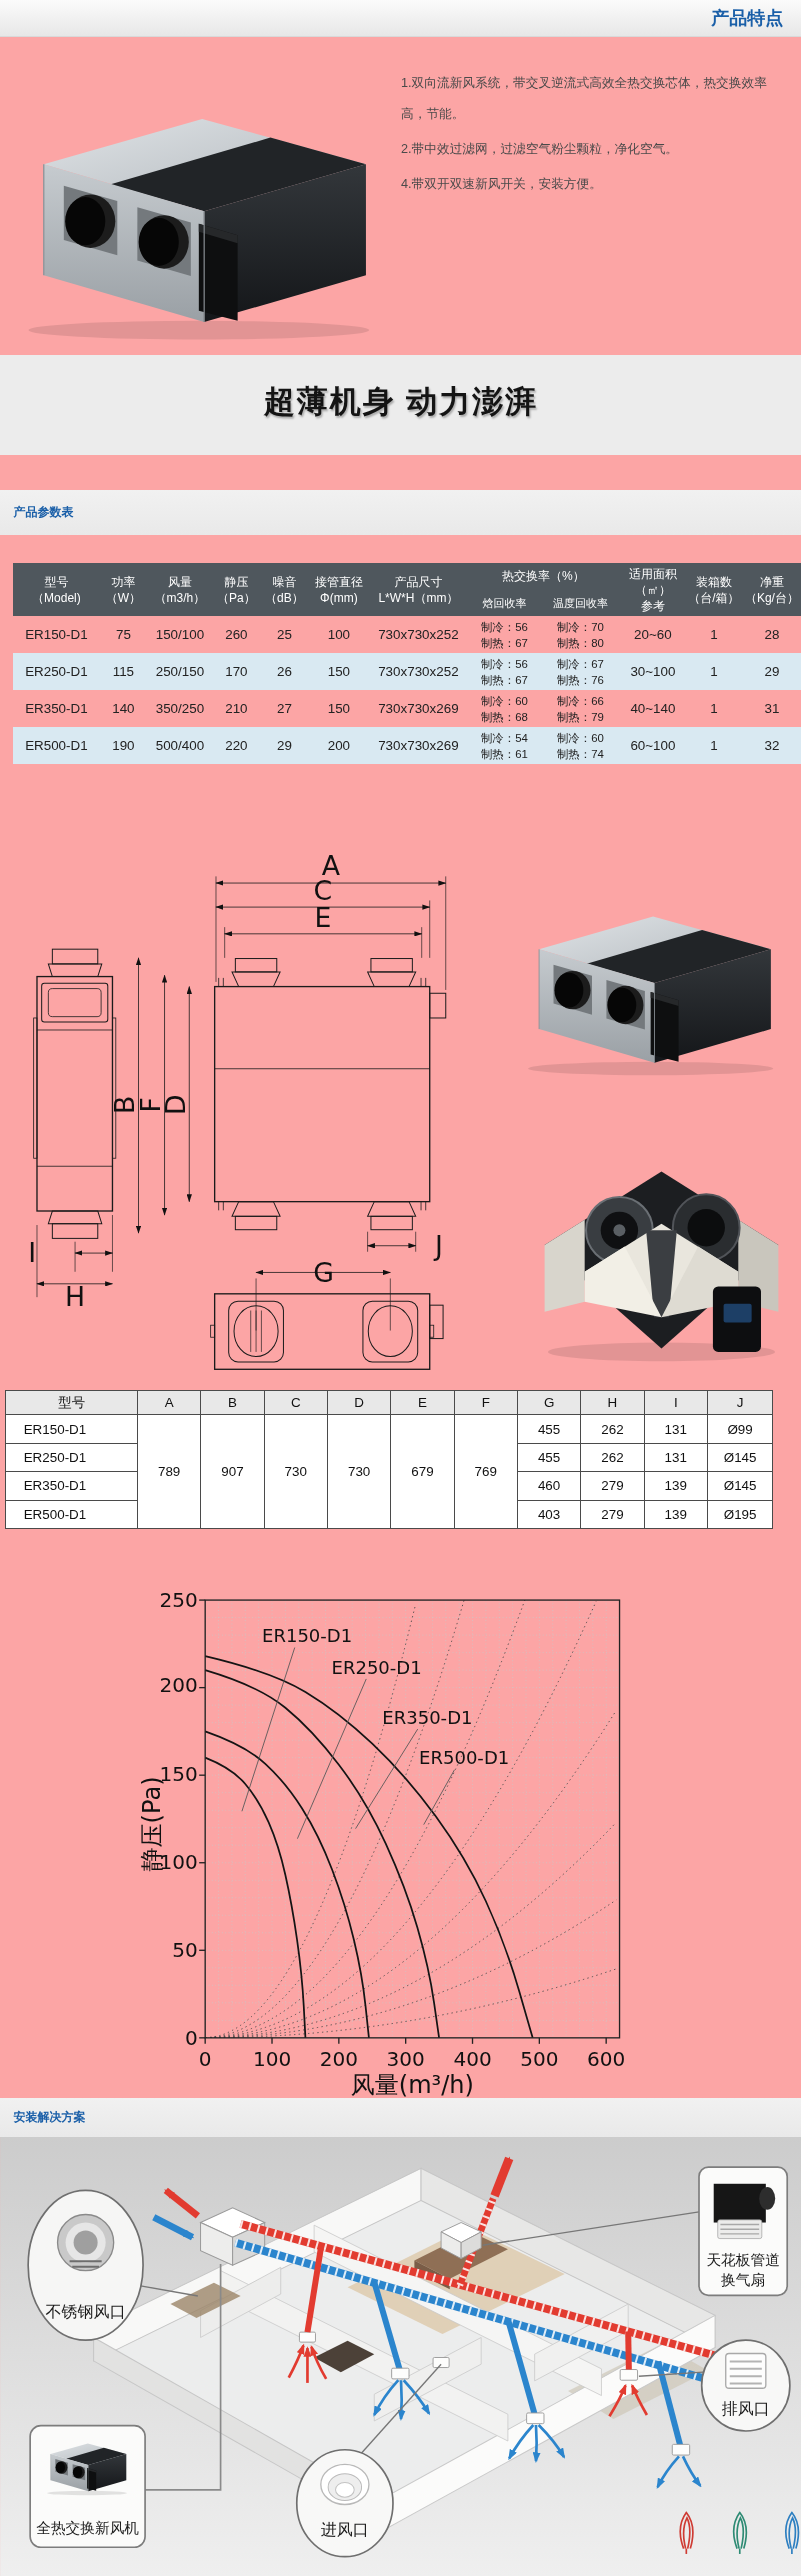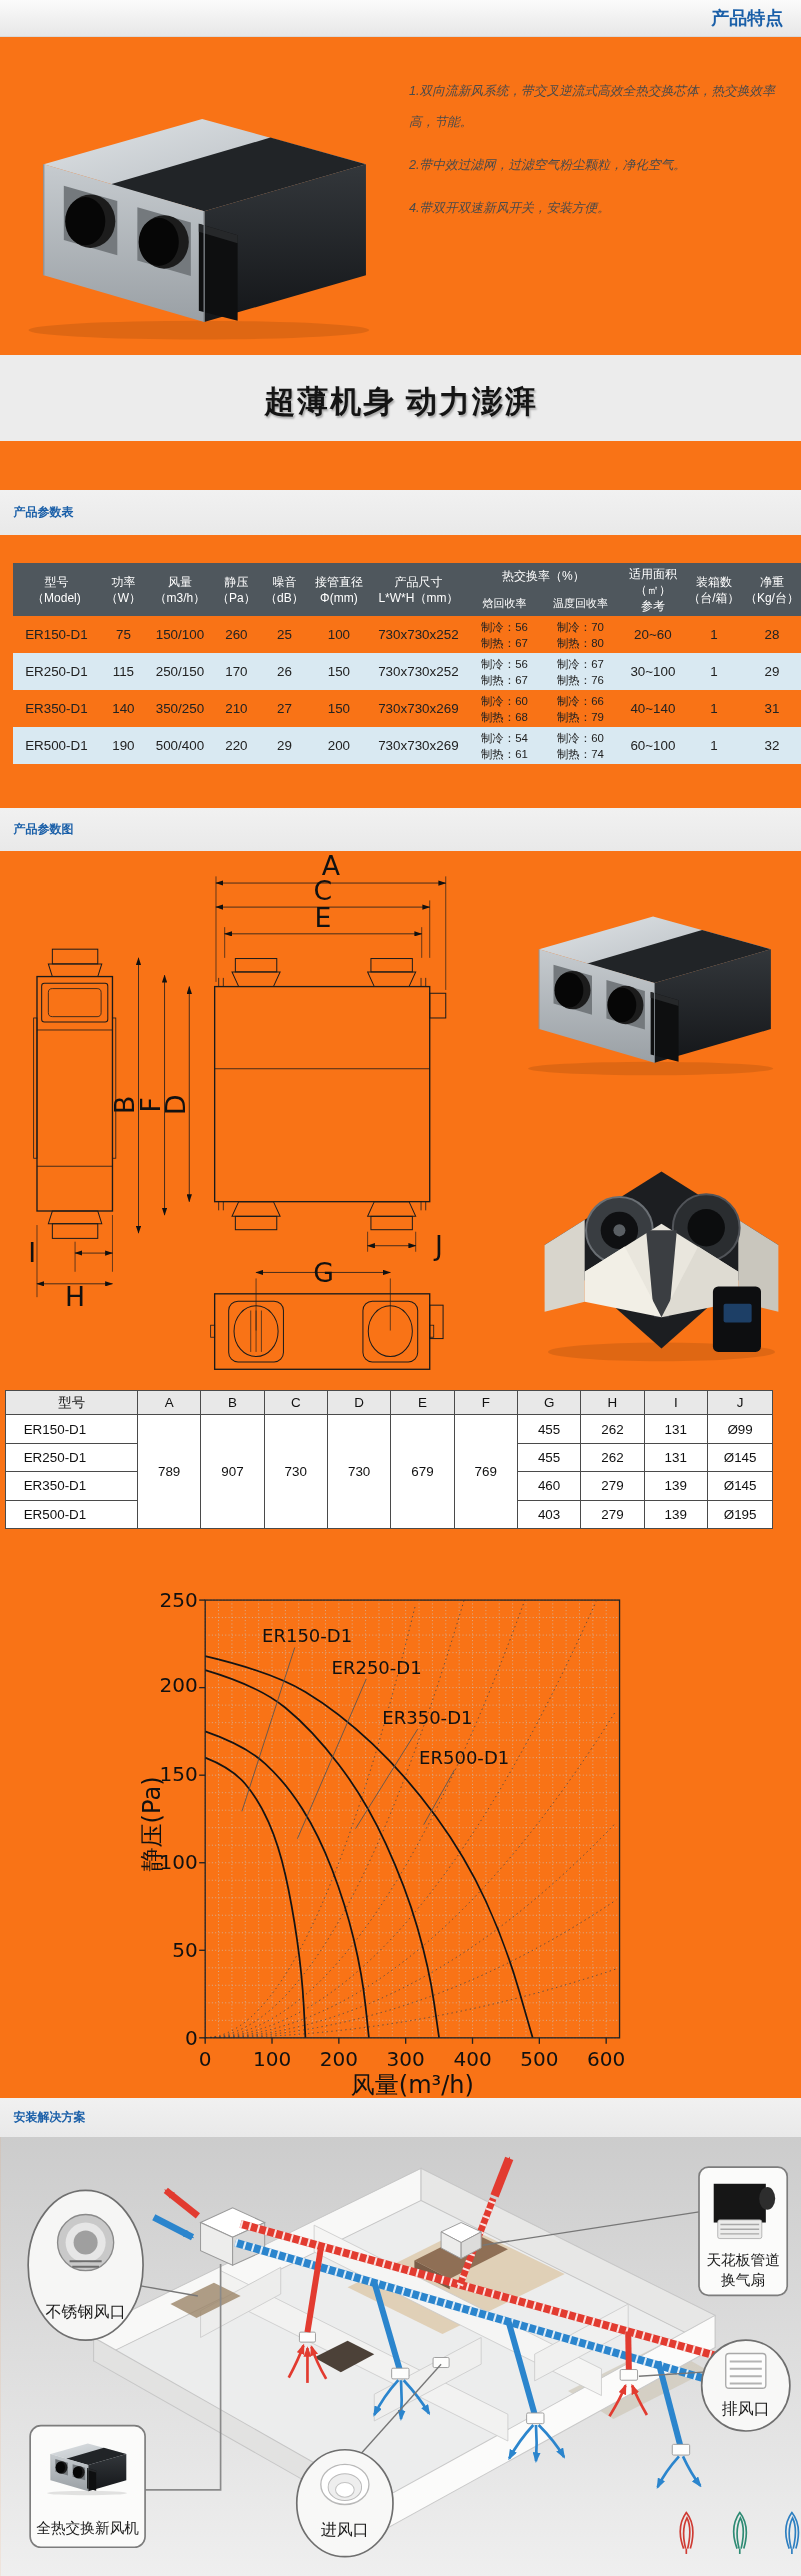--- a/index.html
+++ b/index.html
@@ -1,27 +1,27 @@
 <!DOCTYPE html>
 <html style="font-size:10.7px"><head>
 <meta charset="utf-8">
 <style>
   html,body{margin:0;padding:0;background:#fff;}
-  #page{position:relative;width:802px;height:2576px;background:#f97316;overflow:hidden;
+  #page{position:relative;width:802px;height:2576px;background:#fca5a5;overflow:hidden;
         font-family:"Liberation Sans",sans-serif;}
   
   .topbar{position:absolute;left:0;top:0;width:802px;height:37px;
           background:linear-gradient(#fbfbfb,#e7e7e7);border-bottom:0.7px solid #d9d9d9;
           box-sizing:border-box;}
   .topbar .t{position:absolute;right:18.7px;top:0;line-height:36px;font-size:18px;font-weight:bold;color:#1a5fa8;}
   
   .features{position:absolute;left:397px;top:64px;width:396px;font-size:12.7px;color:#4a4a4a;}
-  .features p{margin:12px;line-height:31px;font-style:italic;}
+  .features p{margin:4px;line-height:31px;}
   
-  .banner{position:absolute;left:0;top:355px;width:802px;height:86px;background:#ececec;font-family:Liberation Serif, serif;}
+  .banner{position:absolute;left:0;top:355px;width:802px;height:100px;background:#ececec;}
   .banner .t{width:100%;text-align:center;line-height:94px;font-size:31px;font-weight:bold;color:#141414;
              letter-spacing:2px;text-shadow:1.3px 2px 2px rgba(0,0,0,.28);}
   
   .secbar{position:absolute;left:0;width:802px;background:linear-gradient(#f1f1f1,#e9e9e9);}
   .secbar .t{position:absolute;left:13.4px;top:0;font-size:12px;font-weight:bold;color:#1a5fa8;}
   
   .spec{position:absolute;left:13.4px;top:563px;width:775px;border-collapse:collapse;table-layout:fixed;}
   .spec th{background:#4f575d;color:#fff;font-weight:normal;font-size:12px;line-height:16px;padding:2.7px 1.3px;}
   .spec td{font-size:13.4px;color:#222;text-align:center;height:37px;padding:0 1.3px;}
   .spec tr.alt td{background:#d9e9f2;}
@@ -239,23 +239,20 @@
             <div class="hx">制冷：60</div>
             <div class="hx">制热：74</div>
           </td>
         <td>60~100</td>
           <td>1</td>
         <td>32</td>
       </tr>
     </tbody>
   </table>
 
-  <div class="secbar" style="top:808px;height:43px;">
-    <div class="t" style="line-height:43px;">产品参数图</div>
-  </div>
 
   <svg class="drawwrap" width="802" height="539" viewBox="0 0 807 542.7" style="width:802px;height:539px;">
   </svg>
   <svg class="drawwrap" width="802" height="539" viewBox="0 0 1200 807">
     <defs>
       <marker id="arr" markerWidth="12" markerHeight="8" refX="11" refY="4" orient="auto" markerUnits="userSpaceOnUse">
         <path d="M0,0 L12,4 L0,8 z" fill="#111"></path>
       </marker>
       <marker id="arrS" markerWidth="12" markerHeight="8" refX="1" refY="4" orient="auto" markerUnits="userSpaceOnUse">
         <path d="M12,0 L0,4 L12,8 z" fill="#111"></path>

